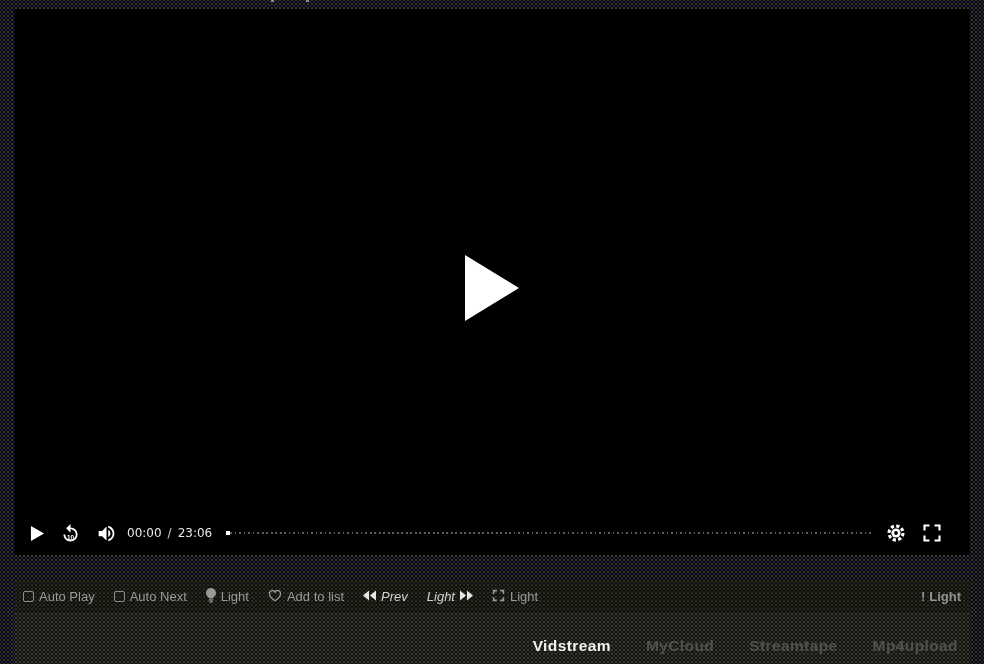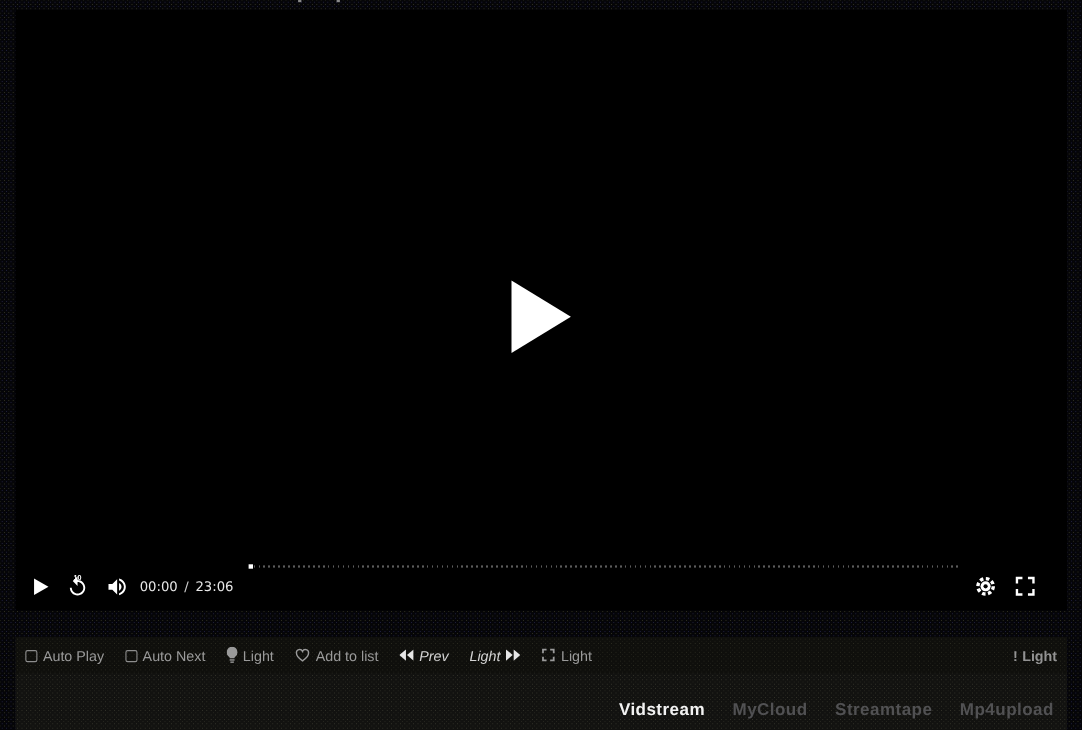--- a/index.html
+++ b/index.html
@@ -17,21 +17,21 @@
 
   
   .player{position:absolute;left:14px;top:9px;width:956px;height:546px;background:#000;}
   .big-play{
     position:absolute;left:50%;top:50%;transform:translate(-50%,-50%);
     width:0;height:0;margin-top:6px;cursor:pointer;
     border-left:54px solid #fff;border-top:33px solid transparent;border-bottom:33px solid transparent;
   }
   .controls{
     position:absolute;left:0;right:12px;bottom:0;height:44px;
-    display:flex;padding:0 16px;box-sizing:border-box;
+    display:flex;align-items:center;padding:0 16px;box-sizing:border-box;
   }
   .ctrl{display:flex;align-items:center;justify-content:center;cursor:pointer;flex:0 0 auto;}
   .ctrl svg{display:block;}
   .ctrl-rewind{position:relative;margin-left:15px;}
   .ctrl-rewind .num{
     position:absolute;left:0;right:0;top:11px;text-align:center;
     font-size:6.5px;font-weight:700;color:#fff;letter-spacing:0;
   }
   .ctrl-volume{margin-left:15px;}
   .time{
@@ -60,21 +60,21 @@
   }
   .t-item{display:flex;align-items:center;gap:5px;cursor:pointer;white-space:nowrap;}
   .t-item.bright{color:#d4d4d4;font-style:italic;}
   .checkbox{width:11px;height:11px;border:1.5px solid #8d8d8d;border-radius:2px;box-sizing:border-box;background:transparent;}
   .report{margin-left:auto;display:flex;align-items:center;gap:4px;cursor:pointer;color:#939393;font-weight:600;}
   .report .bang{font-weight:800;font-size:13px;}
 
   
   .servers{
     position:absolute;left:14px;top:612px;width:956px;height:52px;
-    display:flex;align-items:center;justify-content:flex-end;gap:25px;
+    display:flex;align-items:center;justify-content:flex-end;gap:35px;
     padding:16px 12px 0 12px;box-sizing:border-box;
     font-size:15.5px;font-weight:600;letter-spacing:0.4px;
     background-color:#121210;
     background-image:
       radial-gradient(circle,#3a3a2e 25%,transparent 27%),
       radial-gradient(circle,#2a2a22 25%,transparent 27%);
     background-size:4px 4px;background-position:0 0,2px 2px;
   }
   .server{color:#515153;cursor:pointer;white-space:nowrap;}
   .server.active{color:#f2f2f2;}

